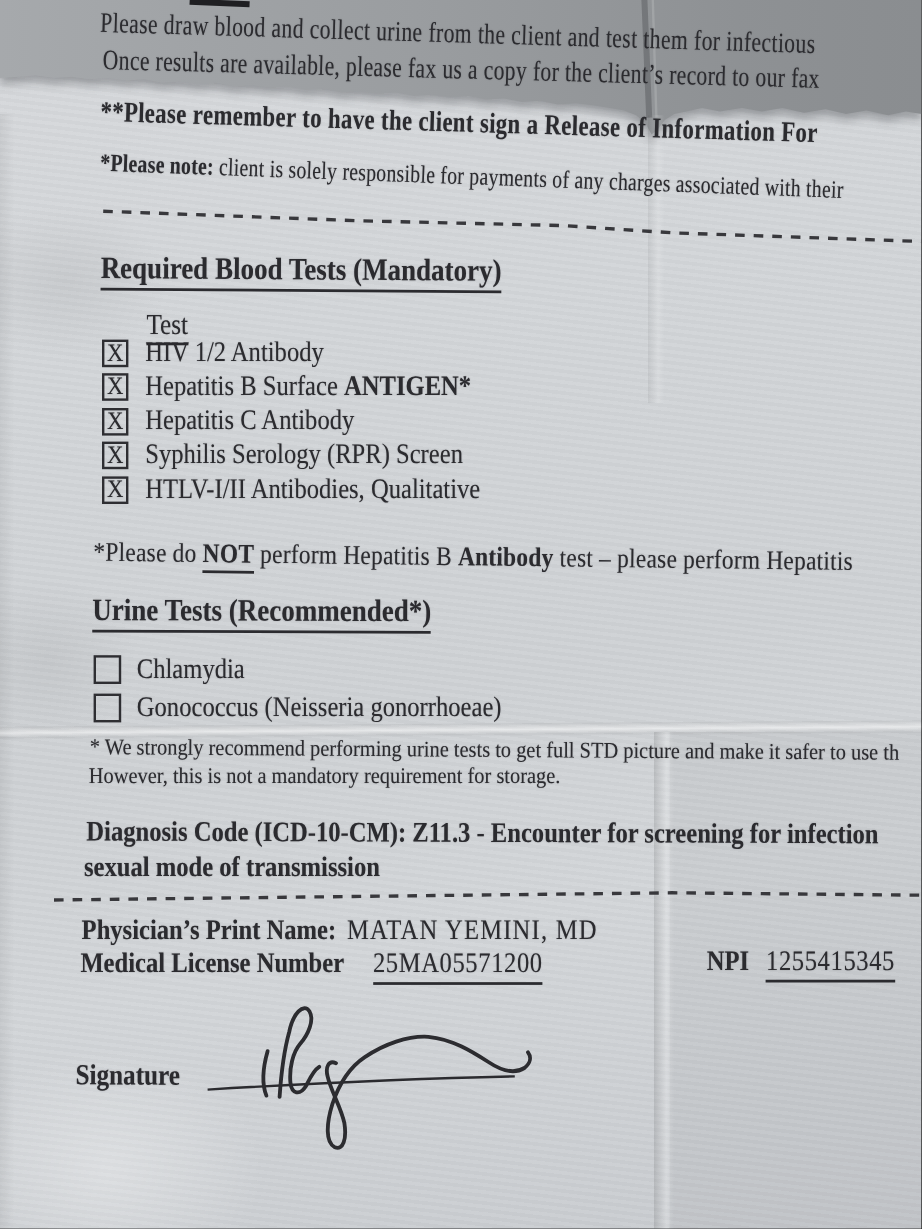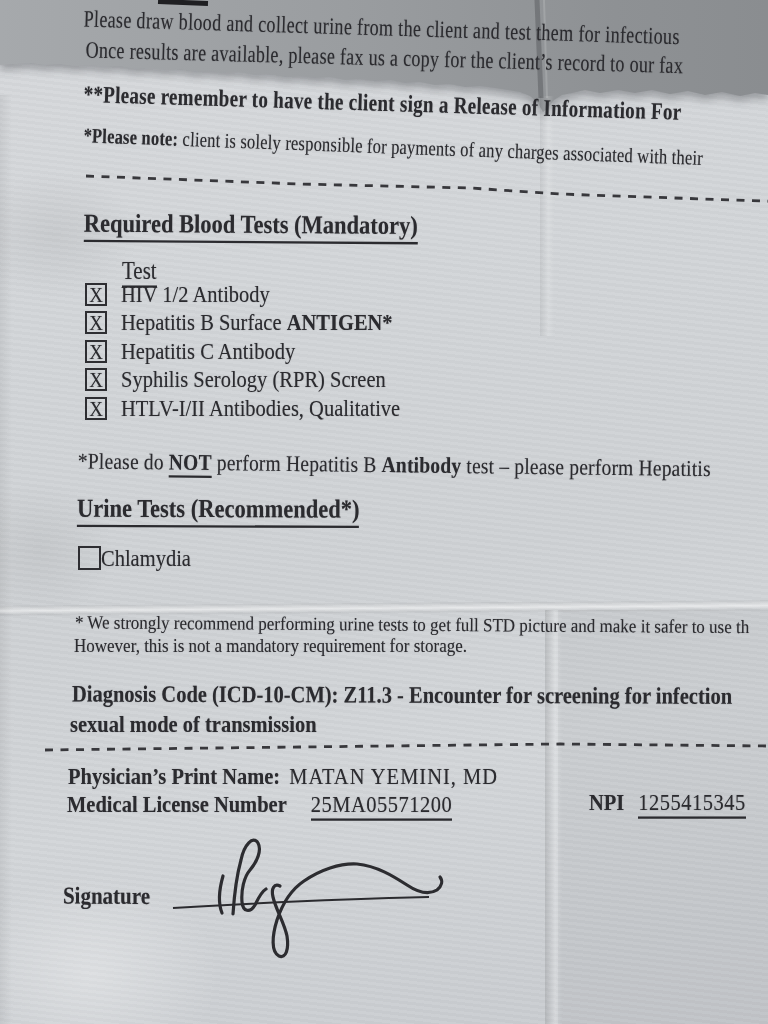--- a/index.html
+++ b/index.html
@@ -37,21 +37,21 @@
   .lrem{left:84px;top:82px;font-size:19px;font-weight:bold;letter-spacing:.3px;transform:rotate(1.7deg) scaleY(1.25);}
   .lnote{left:84px;top:126px;font-size:16.5px;letter-spacing:.2px;transform:rotate(2.1deg) scaleY(1.25);}
   .h1{left:84px;top:211px;font-size:22.5px;font-weight:bold;transform:rotate(.4deg) scaleY(1.15);}
   .h1 .u,.h2 .u{border-bottom-width:2.5px;padding-bottom:2px;}
   .thdr{left:122px;top:259px;font-size:21px;transform:scaleY(1.15);}
   .trow{position:absolute;z-index:4;display:flex;align-items:center;}
   .trow .cb{width:18px;height:19px;border:2.5px solid #2e2e32;display:flex;align-items:center;justify-content:center;flex:0 0 auto;}
   .trow .cbmark{font-size:19px;line-height:1;transform:scaleY(1.1);text-shadow:0 0 1px rgba(43,43,47,.38);}
   .trow .rlabel{font-size:20.5px;line-height:1;white-space:nowrap;transform:scaleY(1.15);text-shadow:0 0 1px rgba(43,43,47,.38);}
   .blood{left:85px;gap:14px;}
-  .urine{left:78px;}
+  .urine{left:78px;gap:13px;}
   .urine .cb{width:19px;height:20px;}
   .lhep{left:78px;top:450px;font-size:19.5px;letter-spacing:.2px;transform:rotate(.7deg) scaleY(1.15);}
   .h2{left:77px;top:496px;font-size:22.5px;font-weight:bold;transform:rotate(.2deg) scaleY(1.15);}
   .lfn1{left:75px;top:613px;font-size:17px;transform:rotate(.4deg) scaleY(1.1);}
   .lfn2{left:74px;top:637px;font-size:17px;transform:scaleY(1.1);}
   .ldiag1{left:72px;top:682px;font-size:20.5px;font-weight:bold;transform:rotate(.2deg) scaleY(1.15);}
   .ldiag2{left:70px;top:712px;font-size:20.5px;font-weight:bold;transform:scaleY(1.15);}
   .lname{left:68px;top:764px;font-size:20.5px;transform:scaleY(1.15);}
   .lname .val{letter-spacing:1px;margin-left:9px;}
   .llic{left:67px;top:792px;font-size:20.5px;transform:scaleY(1.15);}
@@ -143,20 +143,26 @@
   </div>
 
   <div class="line h2"><span class="u">Urine Tests (Recommended*)</span></div>
 
   <div class="trow urine" style="top:546px">
     <span class="cb">
         <span class="cbmark"></span>
       </span>
     <span class="rlabel"><span>Chlamydia</span></span>
   </div>
+  <div class="trow urine" style="top:578px">
+    <span class="cb">
+        <span class="cbmark"></span>
+      </span>
+    <span class="rlabel"><span>Gonococcus (Neisseria gonorrhoeae)</span></span>
+  </div>
 
   <div class="line lfn1">* We strongly recommend performing urine tests to get full STD picture and make it safer to use th</div>
   <div class="line lfn2">However, this is not a mandatory requirement for storage.</div>
 
   <div class="line ldiag1">Diagnosis Code (ICD-10-CM): Z11.3 - Encounter for screening for infection</div>
   <div class="line ldiag2">sexual mode of transmission</div>
 
   <div class="line lname">
     <span class="b">Physician’s Print Name:</span><span class="val">MATAN YEMINI, MD</span>
   </div>

